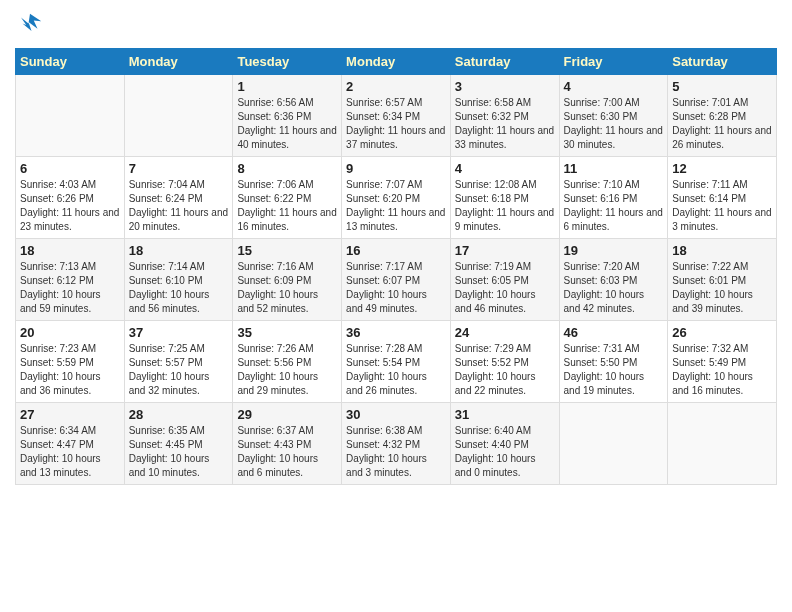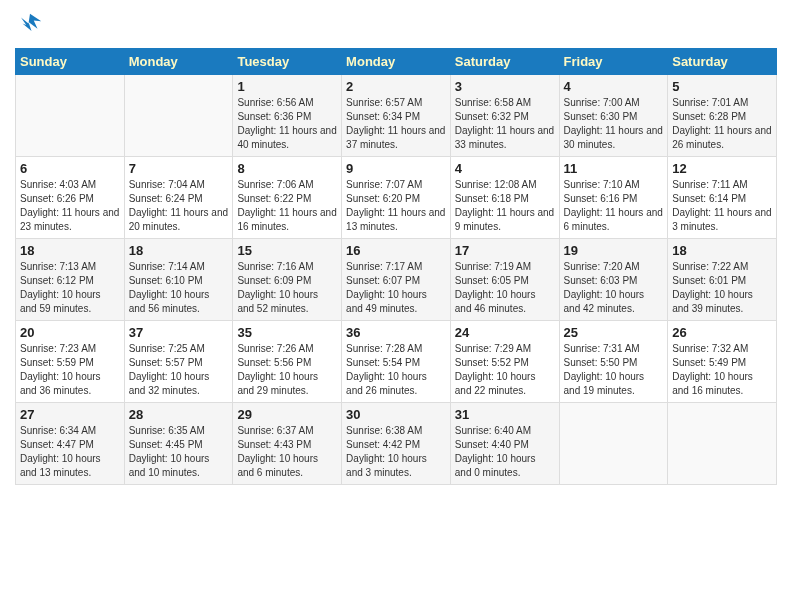--- a/index.html
+++ b/index.html
@@ -304,21 +304,21 @@
 and 26 minutes.</div>
           </td>
           <td>
             <span class="day-num">24</span>
             <div class="cell-content">Sunrise: 7:29 AM
 Sunset: 5:52 PM
 Daylight: 10 hours
 and 22 minutes.</div>
           </td>
           <td>
-            <span class="day-num">25</span>
+            <span class="day-num">46</span>
             <div class="cell-content">Sunrise: 7:31 AM
 Sunset: 5:50 PM
 Daylight: 10 hours
 and 19 minutes.</div>
           </td>
           <td>
             <span class="day-num">26</span>
             <div class="cell-content">Sunrise: 7:32 AM
 Sunset: 5:49 PM
 Daylight: 10 hours
@@ -343,21 +343,21 @@
           <td>
             <span class="day-num">29</span>
             <div class="cell-content">Sunrise: 6:37 AM
 Sunset: 4:43 PM
 Daylight: 10 hours
 and 6 minutes.</div>
           </td>
           <td>
             <span class="day-num">30</span>
             <div class="cell-content">Sunrise: 6:38 AM
-Sunset: 4:42 PM
+Sunset: 4:32 PM
 Daylight: 10 hours
 and 3 minutes.</div>
           </td>
           <td>
             <span class="day-num">31</span>
             <div class="cell-content">Sunrise: 6:40 AM
 Sunset: 4:40 PM
 Daylight: 10 hours
 and 0 minutes.</div>
           </td>

